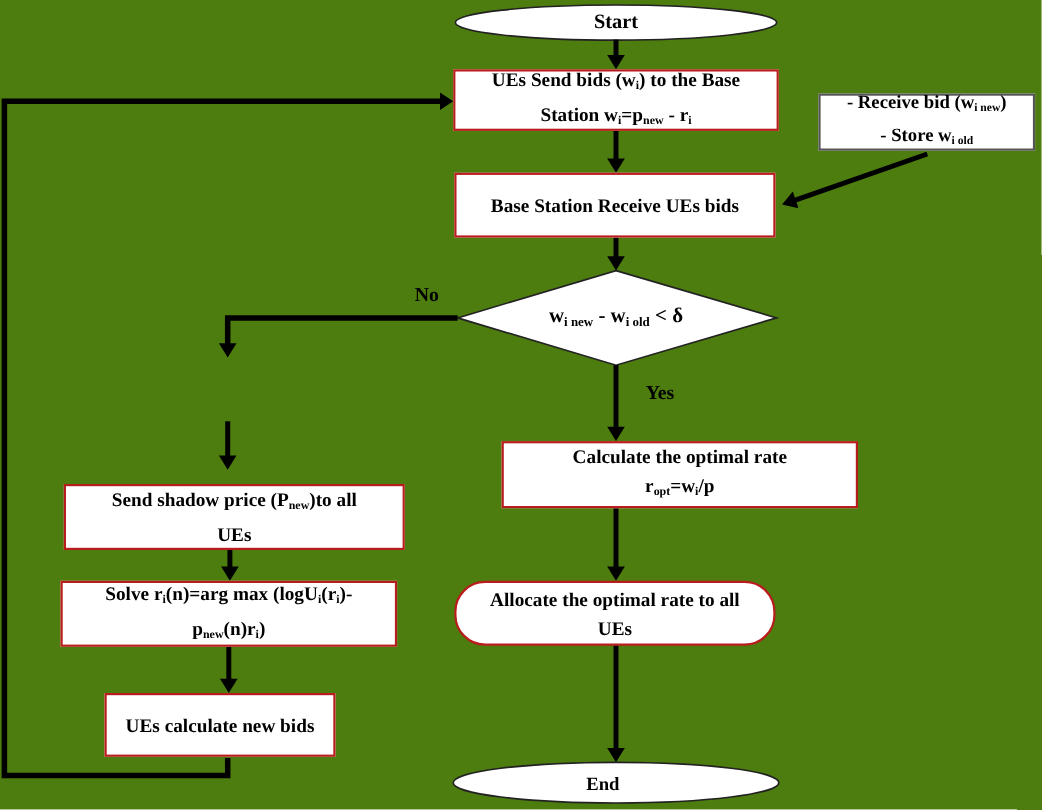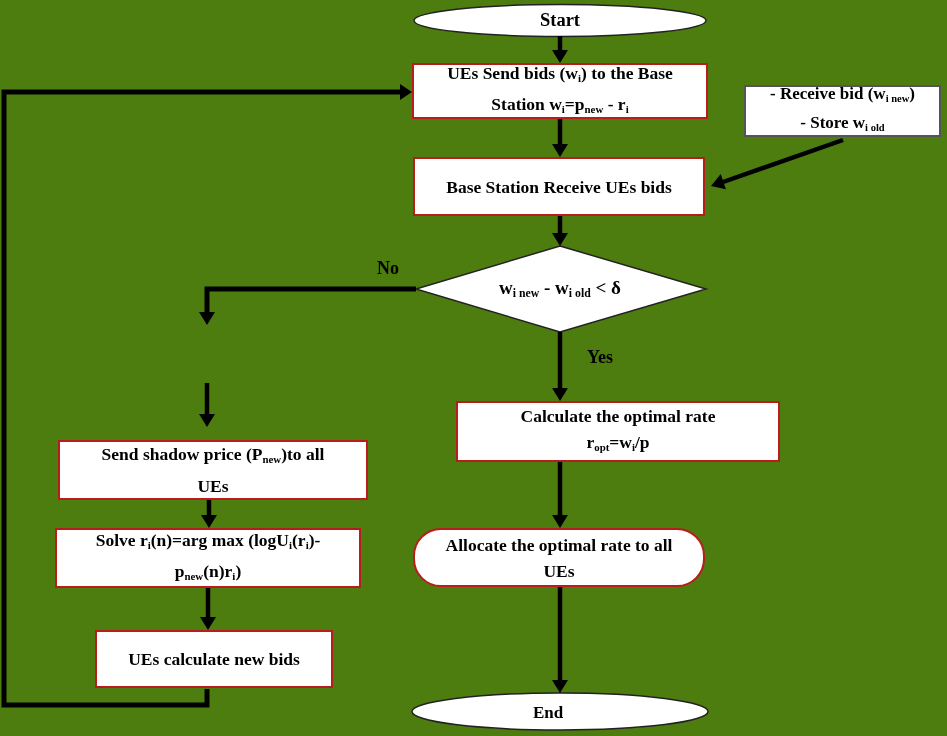--- a/index.html
+++ b/index.html
@@ -25,21 +25,21 @@
     text-align:center;font-weight:bold;color:#000;
     background:transparent;border:none;
   }
   .sub{font-size:0.62em;vertical-align:-0.28em;}
   #n-send-bids{left:412px;top:63px;width:296px;height:56px;}
   #n-receive-store{left:744px;top:85px;width:197px;height:52px;font-size:17px;line-height:24px;border-color:#555;}
   #n-bs-receive{left:413px;top:157px;width:292px;height:59px;}
   #n-calc-shadow{left:95px;top:325px;width:232px;height:58px;}
   #n-send-shadow{left:58px;top:427px;width:310px;height:60px;margin-top:13px;}
   #n-solve{left:55px;top:528px;width:306px;height:60px;}
-  #n-ues-calc{left:95px;top:630px;width:238px;height:58px;}
+  #n-ues-calc{left:95px;top:630px;width:210px;height:58px;}
   #n-calc-opt{left:413px;top:401px;width:324px;height:61px;margin-left:43px;}
   #n-allocate{left:413px;top:528px;width:292px;height:59px;border-radius:28px;}
   #t-start{left:413px;top:5px;width:294px;height:31px;font-size:18.5px;}
   #t-end{left:400px;top:694px;width:296px;height:37px;font-size:17px;}
   #d-decision{left:430px;top:248px;width:260px;height:82px;font-size:19px;}
   #lbl-no{left:366px;top:256px;width:44px;height:24px;font-size:18px;}
   #lbl-yes{left:576px;top:345px;width:48px;height:24px;font-size:18px;}
 </style>
 </head>
 <body>

